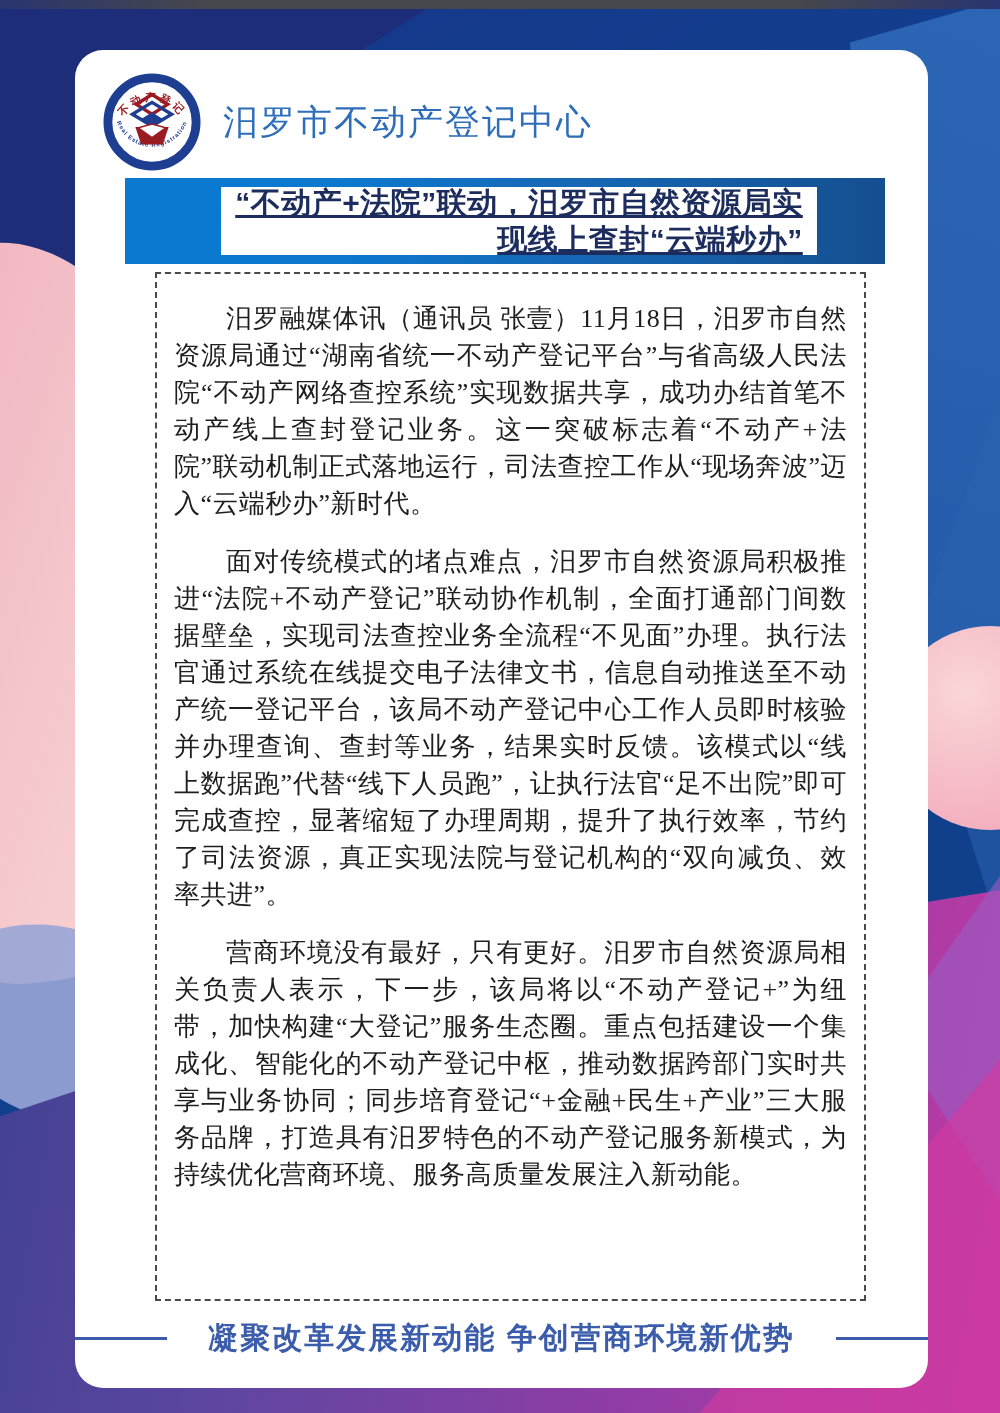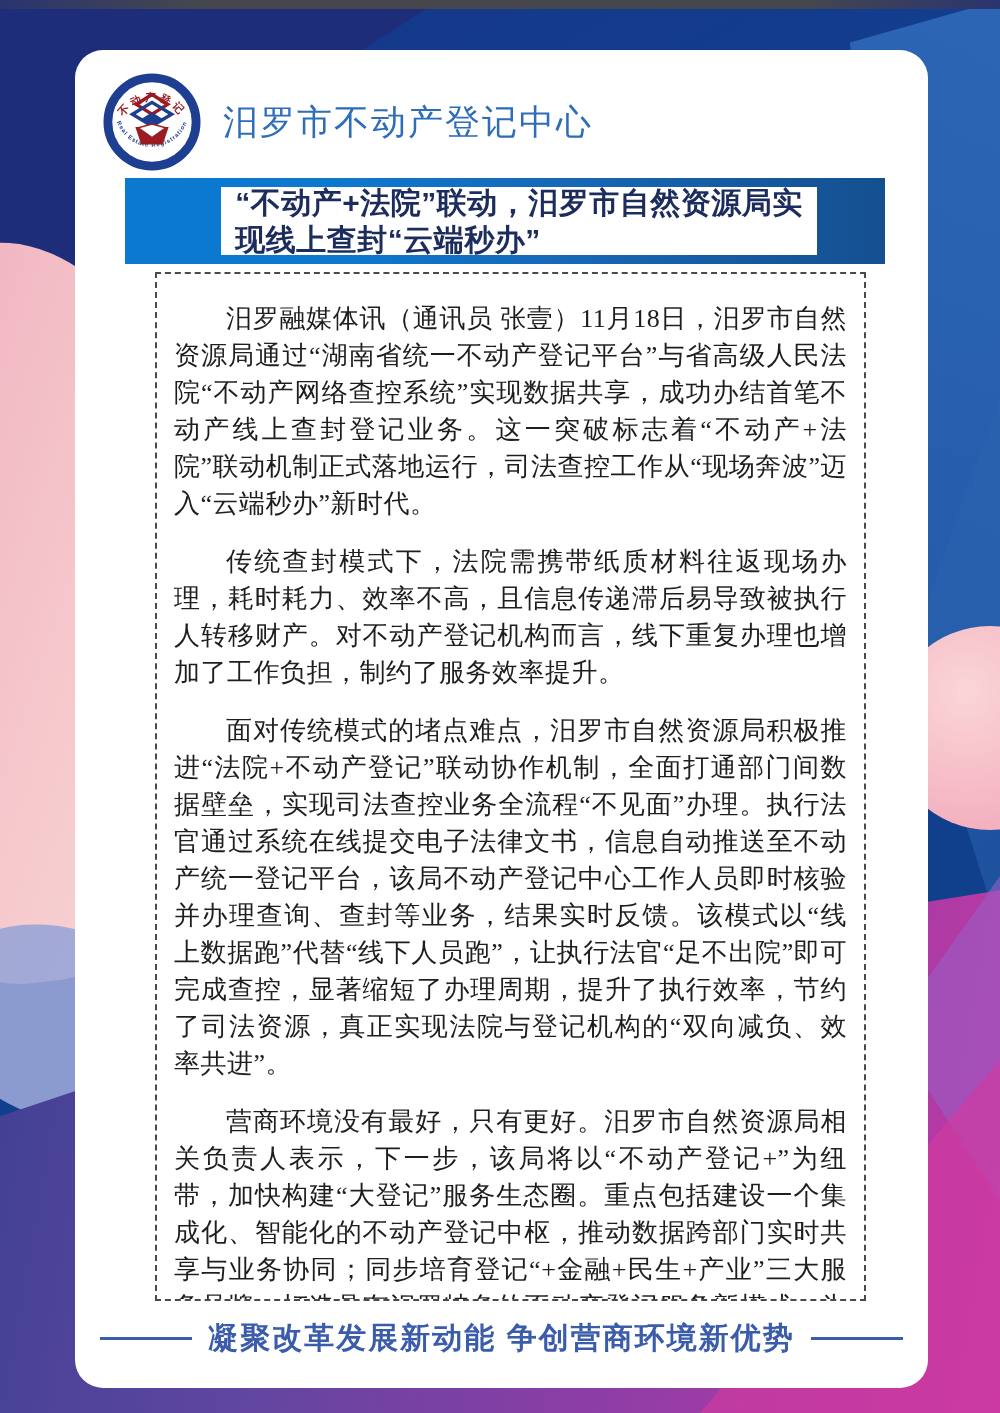--- a/index.html
+++ b/index.html
@@ -60,34 +60,34 @@
     display:flex; align-items:center; gap:22px; }
   .logo { width:98px; height:98px; flex:0 0 auto; }
   .org-name { font-size:35px; font-weight:400; color:#2e6db8; letter-spacing:2px; }
 
   
   .banner { position:absolute; left:50px; top:128px; width:760px; height:86px;
     background:linear-gradient(90deg,#0b79d0 0%,#0c79cf 28%,#1668b6 58%,#144f90 100%); }
   .banner-inner { position:absolute; left:96px; right:68px; top:9px; bottom:9px;
     background:#ffffff; display:flex; align-items:center; justify-content:center; }
   .banner-title { font-size:30px; font-weight:700; color:#1c2c5c; line-height:1.25;
-    text-align:left; white-space:pre-line; letter-spacing:.5px; }
+    text-align:right; white-space:pre-line; letter-spacing:.5px;text-decoration:underline; }
 
   
   .article-box { position:absolute; left:80px; top:222px; width:711px; height:1029px;
     border:2px dashed #4a4a4a; padding:26px 17px; overflow:hidden; }
   .article-box p {
     font-family:"Liberation Serif", serif;
     font-size:26px; line-height:37px; letter-spacing:.5px;
     color:#1e1e1e; text-align:justify; text-indent:2em; margin-bottom:21px; }
   .article-box p:last-child { margin-bottom:0; }
 
   
   .slogan-row { position:absolute; left:0; right:0; top:1268px;
-    display:flex; align-items:center; justify-content:center; gap:16px; }
+    display:flex; align-items:center; justify-content:space-between; gap:16px; }
   .slogan-dash { width:92px; height:3px; background:#3a5caa; }
   .slogan-text { font-size:30px; font-weight:700; color:#3a5caa; letter-spacing:2px; }
 </style>
 </head>
 <body>
 
 <div class="page">
 
   <div class="dark-topleft"></div>
   <div class="facet-right-1"></div>
@@ -128,21 +128,20 @@
 
     <div class="banner">
       <div class="banner-inner">
         <div class="banner-title">“不动产+法院”联动，汨罗市自然资源局实
 现线上查封“云端秒办”</div>
       </div>
     </div>
 
     <div class="article-box">
       <p>汨罗融媒体讯（通讯员 张壹）11月18日，汨罗市自然资源局通过“湖南省统一不动产登记平台”与省高级人民法院“不动产网络查控系统”实现数据共享，成功办结首笔不动产线上查封登记业务。这一突破标志着“不动产+法院”联动机制正式落地运行，司法查控工作从“现场奔波”迈入“云端秒办”新时代。</p>
-      <p>传统查封模式下，法院需携带纸质材料往返现场办理，耗时耗力、效率不高，且信息传递滞后易导致被执行人转移财产。对不动产登记机构而言，线下重复办理也增加了工作负担，制约了服务效率提升。</p>
       <p>面对传统模式的堵点难点，汨罗市自然资源局积极推进“法院+不动产登记”联动协作机制，全面打通部门间数据壁垒，实现司法查控业务全流程“不见面”办理。执行法官通过系统在线提交电子法律文书，信息自动推送至不动产统一登记平台，该局不动产登记中心工作人员即时核验并办理查询、查封等业务，结果实时反馈。该模式以“线上数据跑”代替“线下人员跑”，让执行法官“足不出院”即可完成查控，显著缩短了办理周期，提升了执行效率，节约了司法资源，真正实现法院与登记机构的“双向减负、效率共进”。</p>
       <p>营商环境没有最好，只有更好。汨罗市自然资源局相关负责人表示，下一步，该局将以“不动产登记+”为纽带，加快构建“大登记”服务生态圈。重点包括建设一个集成化、智能化的不动产登记中枢，推动数据跨部门实时共享与业务协同；同步培育登记“+金融+民生+产业”三大服务品牌，打造具有汨罗特色的不动产登记服务新模式，为持续优化营商环境、服务高质量发展注入新动能。</p>
     </div>
 
     <div class="slogan-row">
       <div class="slogan-dash"></div>
       <div class="slogan-text">凝聚改革发展新动能  争创营商环境新优势</div>
       <div class="slogan-dash"></div>
     </div>
 

